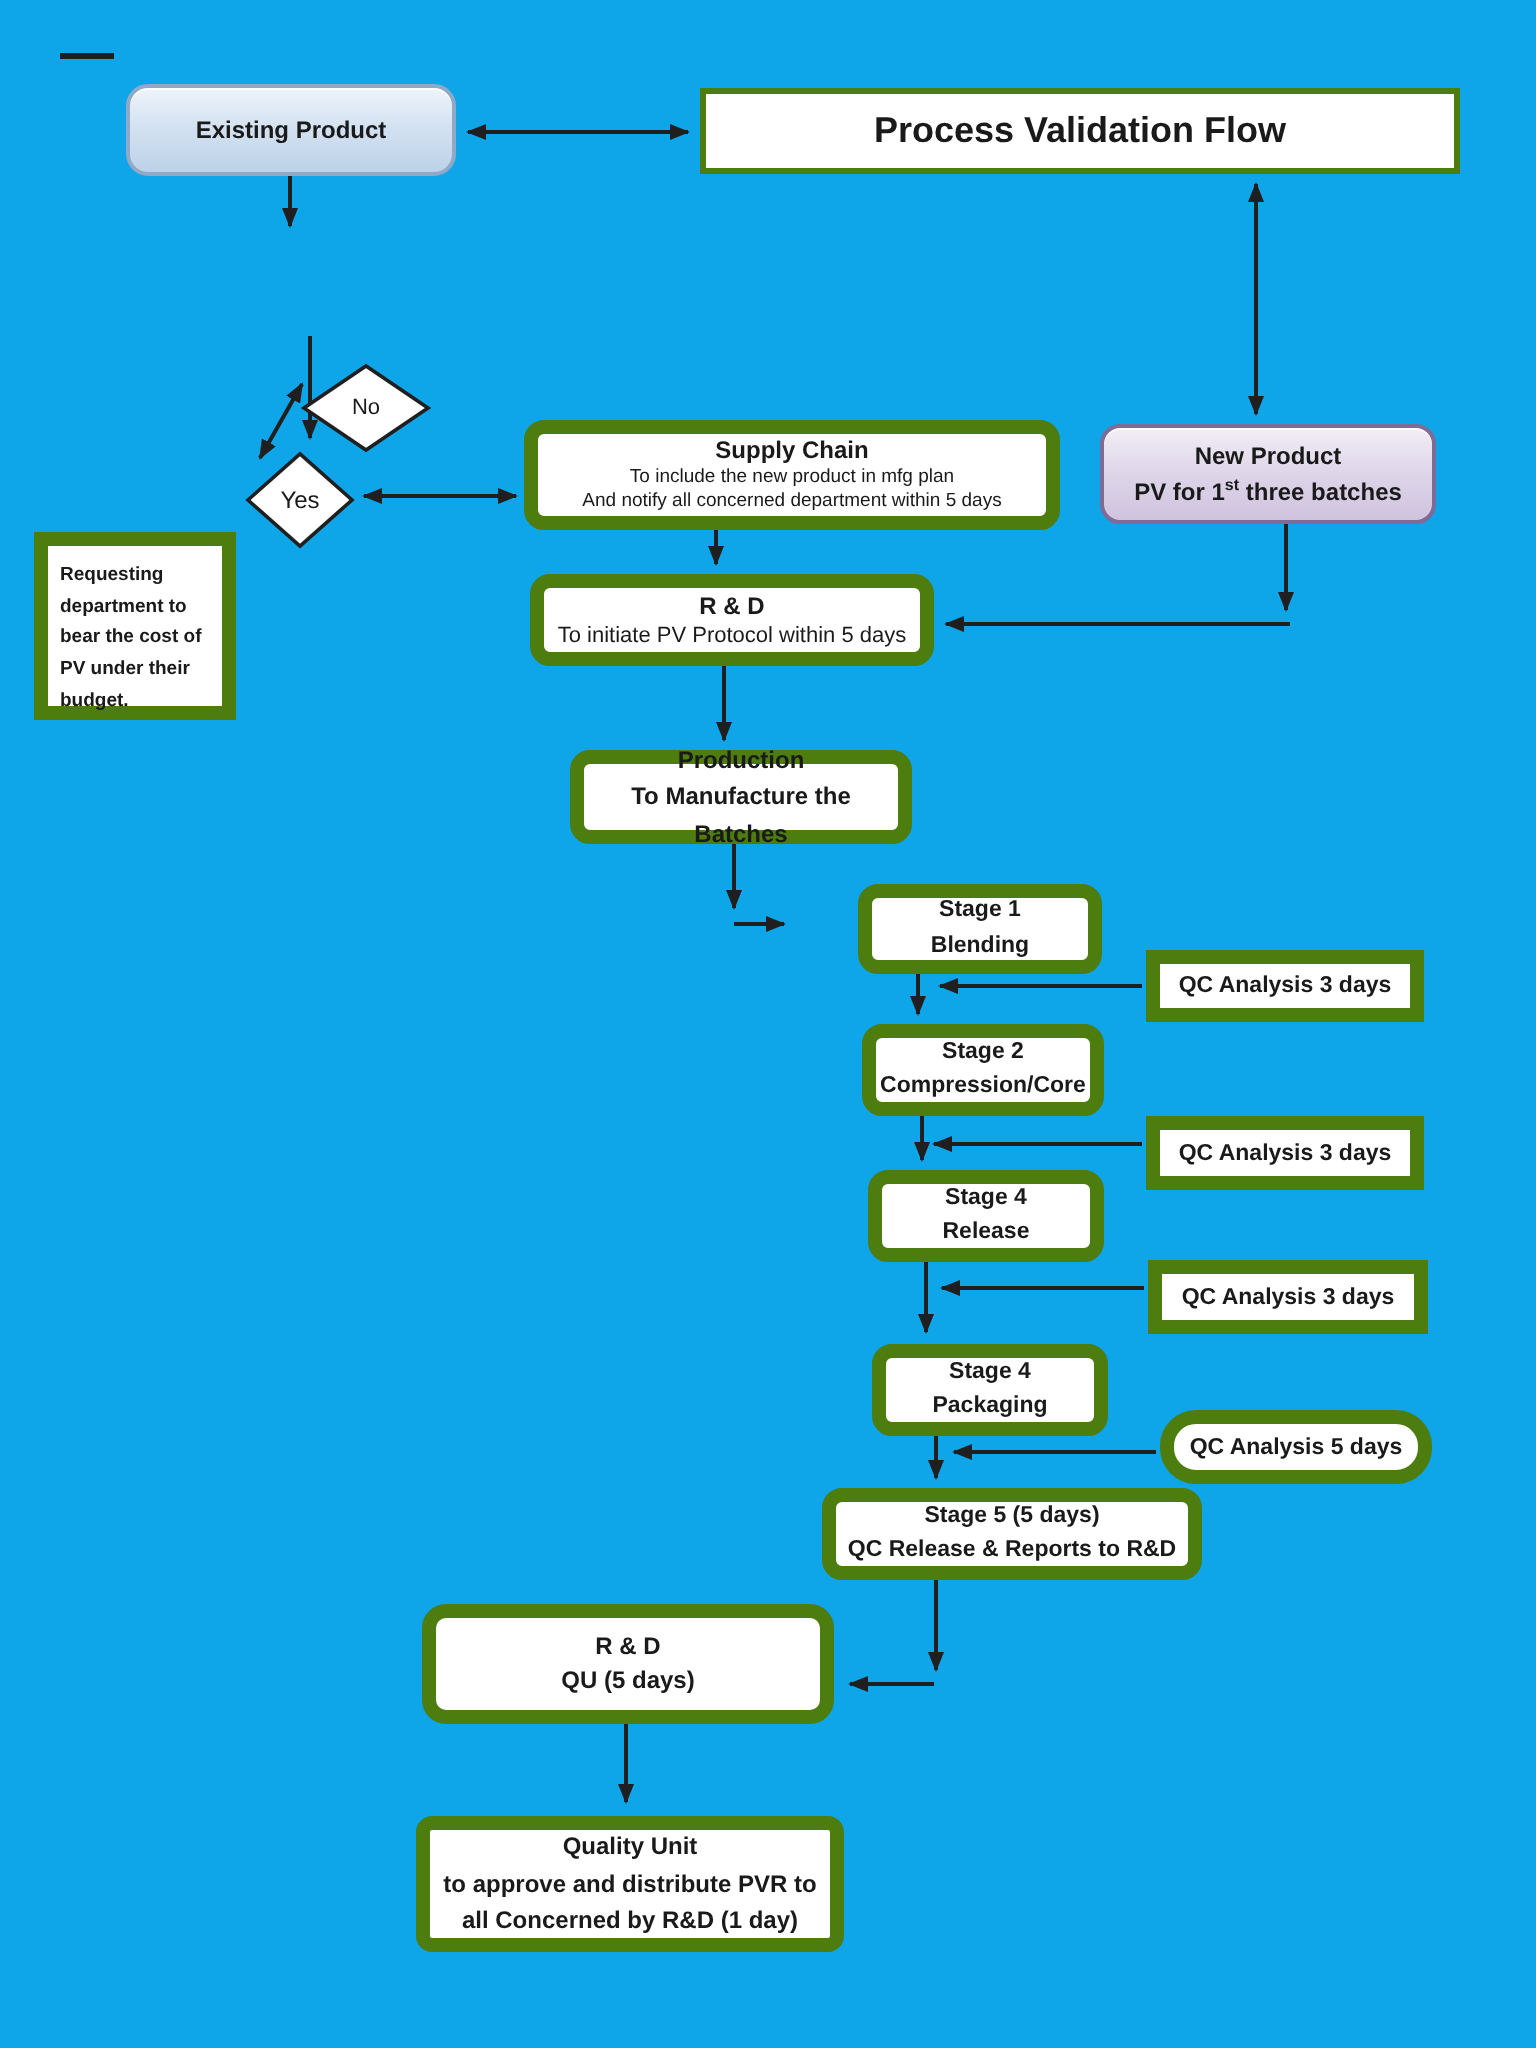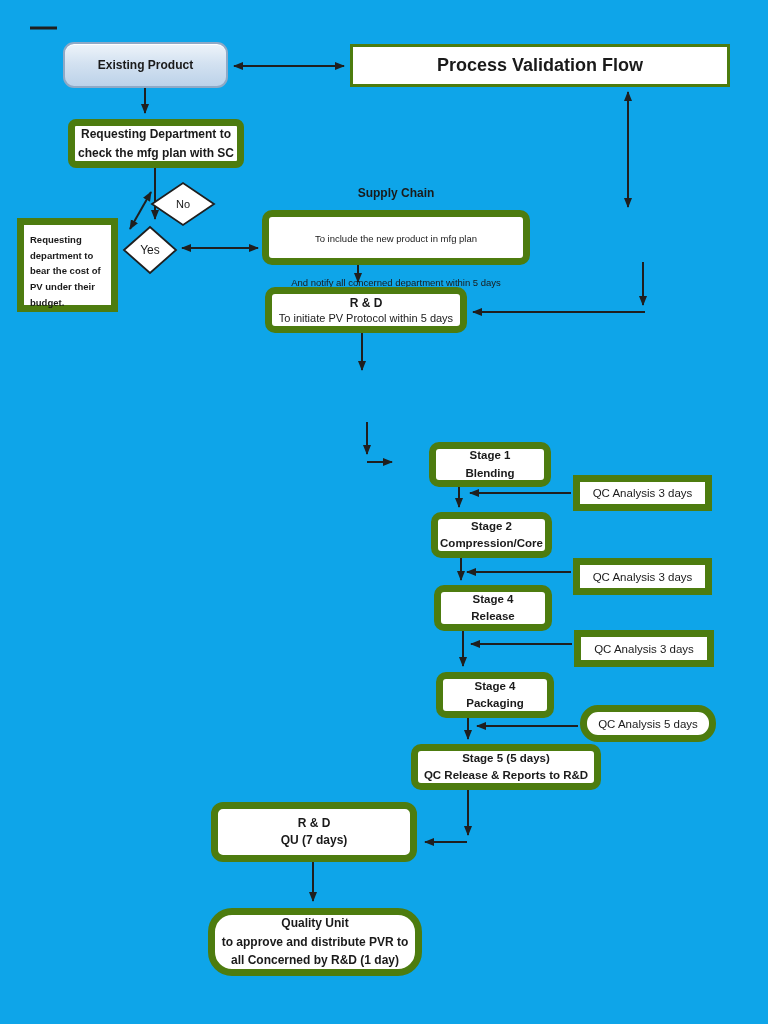--- a/index.html
+++ b/index.html
@@ -22,24 +22,24 @@
     font-size:12px;font-weight:bold;
   }
   .newprod{
     border:2px solid #7e6b96;border-radius:10px;
     background:linear-gradient(180deg,#f2eef6 0%,#e0d7ea 45%,#cfc3de 100%);
     box-shadow:inset 0 1px 0 #ffffff;
     font-size:12px;font-weight:bold;line-height:1.5;
   }
   .big-label{font-size:12px;font-weight:bold;line-height:1.55;}
   .stage{font-size:11.5px;font-weight:bold;line-height:1.5;margin-left:31px;}
-  .qc{font-size:11.5px;font-weight:normal;}
+  .qc{font-size:11.5px;font-weight:bold;}
   .cost-box{
     font-size:9.5px;font-weight:600;text-align:left;line-height:1.65;
-    justify-content:flex-start;align-items:flex-start;padding:7px 6px;
+    justify-content:flex-start;align-items:flex-start;padding:7px 6px;margin-top:48px;
   }
   .supply .t{font-size:12px;font-weight:bold;line-height:1.25;}
   .supply .s{font-size:9.5px;line-height:1.3;}
   .rd1 .t{font-size:12px;font-weight:bold;line-height:1.35;}
   .rd1 .s{font-size:11px;line-height:1.3;}
   .dlabel{position:absolute;z-index:3;transform:translate(-50%,-50%);font-weight:normal;text-align:right;}
   sup{font-size:8px;}
 </style>
 </head>
 <body>
@@ -83,44 +83,50 @@
   </svg>
 
   <div class="node existing" style="left:63px;top:42px;width:165px;height:46px;">
     <span>Existing Product</span>
   </div>
 
   <div class="node title-box" style="left:350px;top:44px;width:380px;height:43px;">
     <span>Process Validation Flow</span>
   </div>
 
-  <div class="node round big-label" style="left:68px;top:119px;width:176px;height:49px;border-radius:8px;">
-    <span>Requesting Department to</span>
-    <span>check the mfg plan with SC</span>
-  </div>
 
   <span class="dlabel" style="left:183px;top:204px;font-size:11px;">No</span>
   <span class="dlabel" style="left:150px;top:250px;font-size:12px;">Yes</span>
 
   <div class="node cost-box" style="left:17px;top:218px;width:101px;height:94px;">
     <span>Requesting department to bear the cost of PV under their budget.</span>
   </div>
 
-  <div class="node round supply" style="left:262px;top:210px;width:268px;height:55px;gap:32px;">
+  <div class="node round supply" style="left:262px;top:210px;width:268px;height:55px;">
     <span class="t">Supply Chain</span>
     <span class="s">To include the new product in mfg plan</span>
     <span class="s">And notify all concerned department within 5 days</span>
   </div>
 
+  <div class="node newprod" style="left:550px;top:212px;width:168px;height:50px;">
+    <span>New Product</span>
+    <span>
+      <span>PV for 1</span><sup>st</sup><span> three batches</span>
+    </span>
+  </div>
 
   <div class="node round rd1" style="left:265px;top:287px;width:202px;height:46px;">
     <span class="t">R &amp; D</span>
     <span class="s">To initiate PV Protocol within 5 days</span>
   </div>
 
+  <div class="node round big-label" style="left:285px;top:375px;width:171px;height:47px;">
+    <span>Production</span>
+    <span>To Manufacture the Batches</span>
+  </div>
 
   <div class="node round stage" style="left:398px;top:442px;width:122px;height:45px;">
     <span>Stage 1</span>
     <span>Blending</span>
   </div>
   <div class="node round stage" style="left:400px;top:512px;width:121px;height:46px;">
     <span>Stage 2</span>
     <span>Compression/Core</span>
   </div>
   <div class="node round stage" style="left:403px;top:585px;width:118px;height:46px;">
@@ -144,22 +150,22 @@
   </div>
   <div class="node qc" style="left:574px;top:630px;width:140px;height:37px;">
     <span>QC Analysis 3 days</span>
   </div>
   <div class="node qc" style="left:580px;top:705px;width:136px;height:37px;border-radius:18px;">
     <span>QC Analysis 5 days</span>
   </div>
 
   <div class="node round big-label" style="left:211px;top:802px;width:206px;height:60px;border-radius:12px;line-height:1.45;">
     <span>R &amp; D</span>
-    <span>QU (7 days)</span>
+    <span>QU (5 days)</span>
   </div>
 
-  <div class="node round big-label" style="left:208px;top:908px;width:214px;height:68px;border-radius:24px;">
+  <div class="node round big-label" style="left:208px;top:908px;width:214px;height:68px;border-radius:8px;">
     <span>Quality Unit</span>
     <span>to approve and distribute PVR to</span>
     <span>all Concerned by R&amp;D (1 day)</span>
   </div>
 
 </div>
 
 </body></html>

